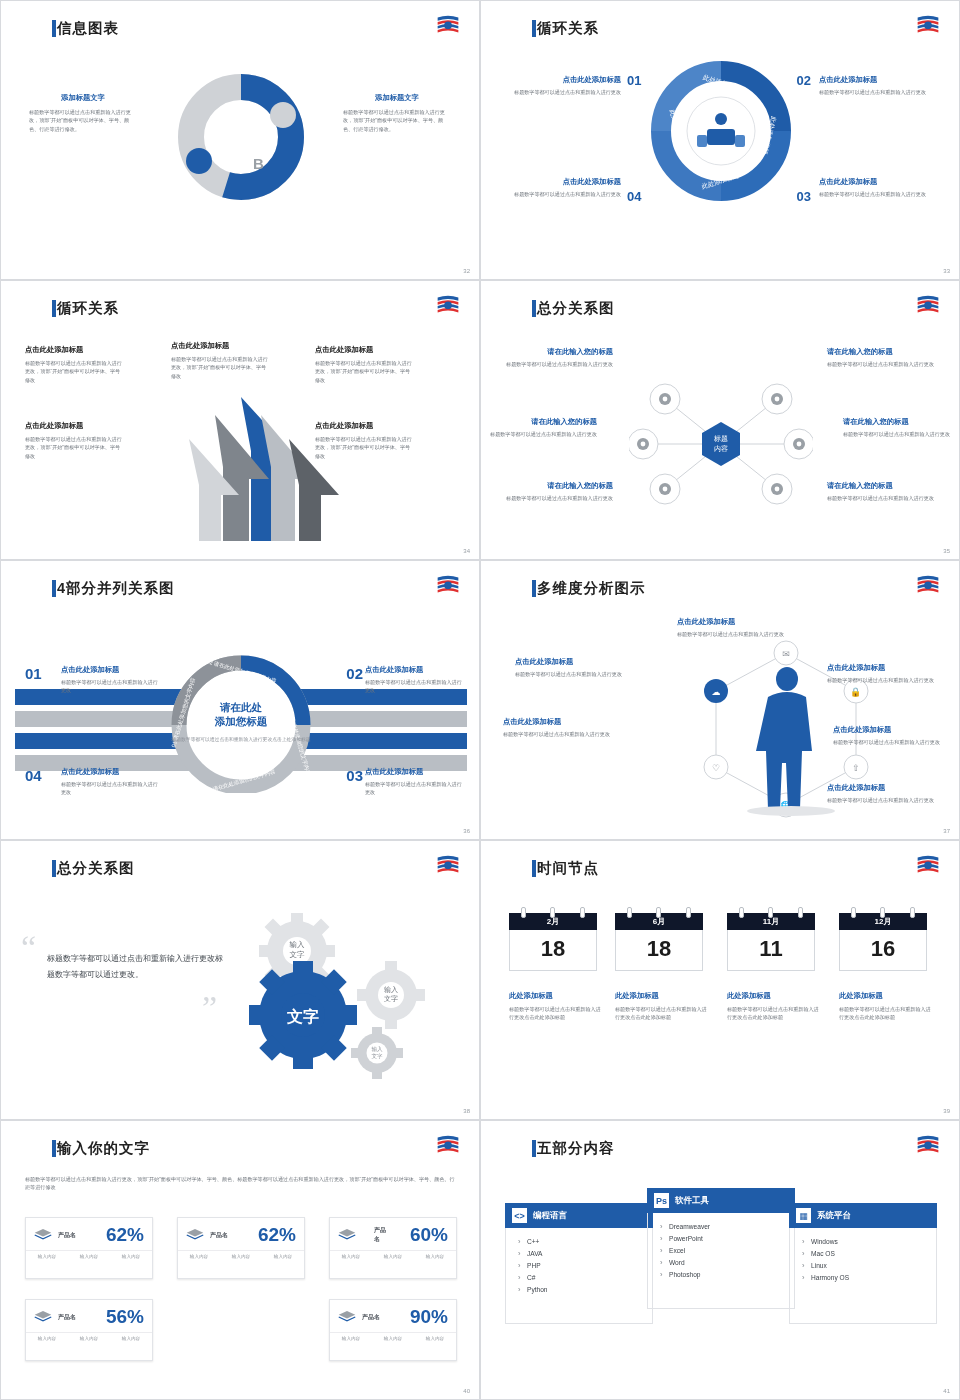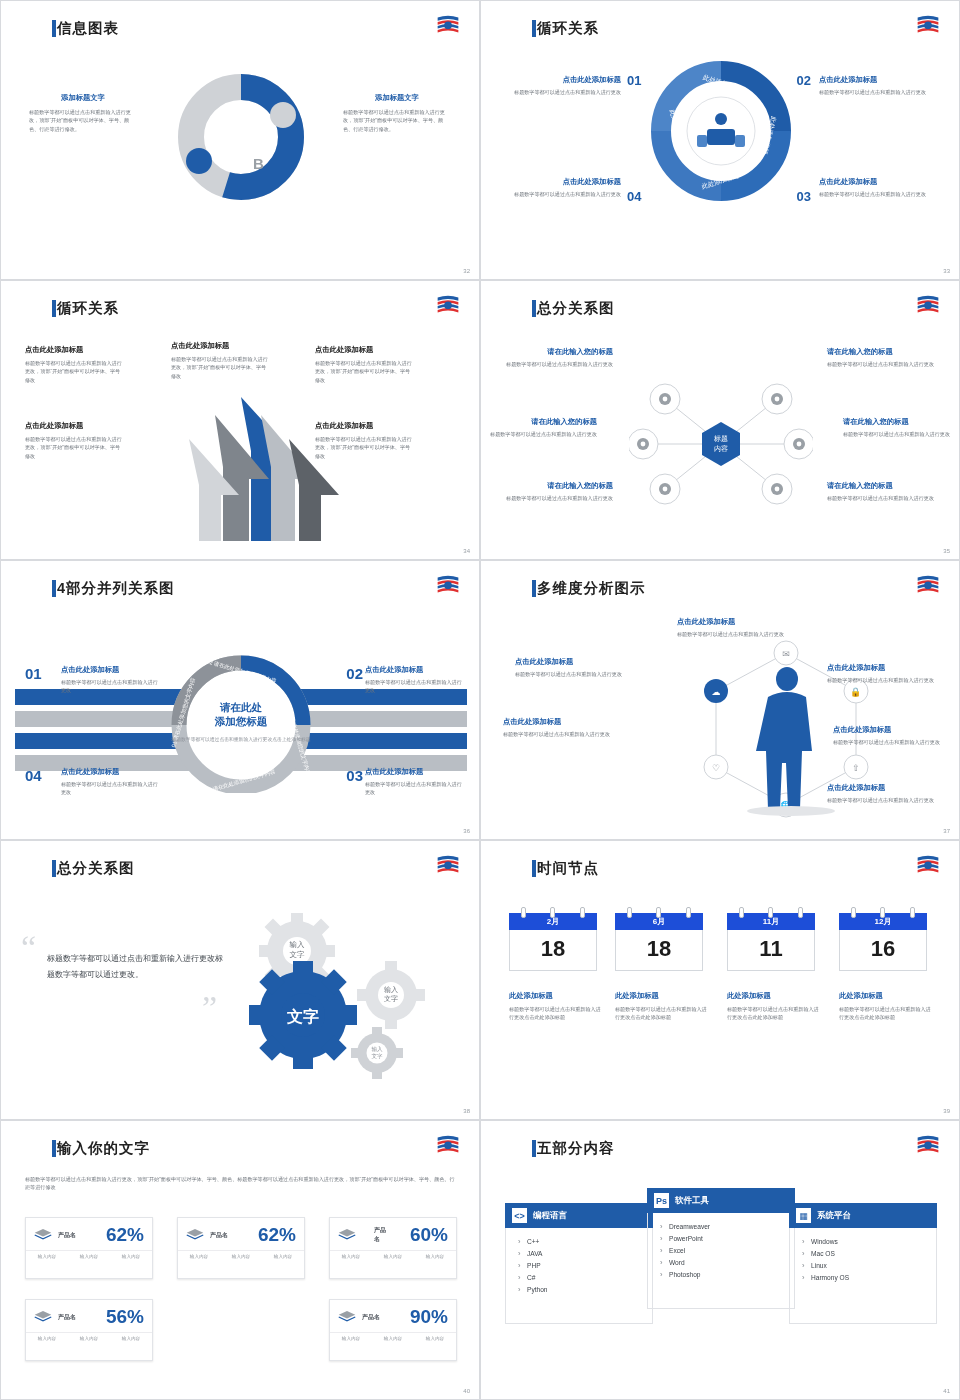--- a/index.html
+++ b/index.html
@@ -68,21 +68,21 @@
   
   .s6-blk { position: absolute; width: 112px; }
   .s6-art { position: absolute; left: 160px; top: 70px; width: 290px; height: 190px; }
 
   
   .s7-quote { position: absolute; left: 30px; top: 110px; width: 196px; }
   .s7-art { position: absolute; left: 230px; top: 62px; width: 230px; height: 190px; }
 
   
   .cal { position: absolute; width: 88px; }
-  .cal .top { background: #1d4ed8; color: #fff; font-size: 8px; font-weight: bold;
+  .cal .top { background: #0f172a; color: #fff; font-size: 8px; font-weight: bold;
               text-align: center; padding: 3px 0; }
   .cal .day { border: 1px solid #d4d8dd; border-top: none; background: #fff;
               text-align: center; font-size: 22px; font-weight: bold; color: #1c1c1c;
               padding: 6px 0 8px; }
   .cal .rings { position: absolute; top: -6px; left: 0; width: 100%;
                 display: flex; justify-content: space-around; }
   .cal .ring { width: 5px; height: 11px; background: #fff; border: 1px solid #b9bec4;
                border-radius: 2px; }
 
   

